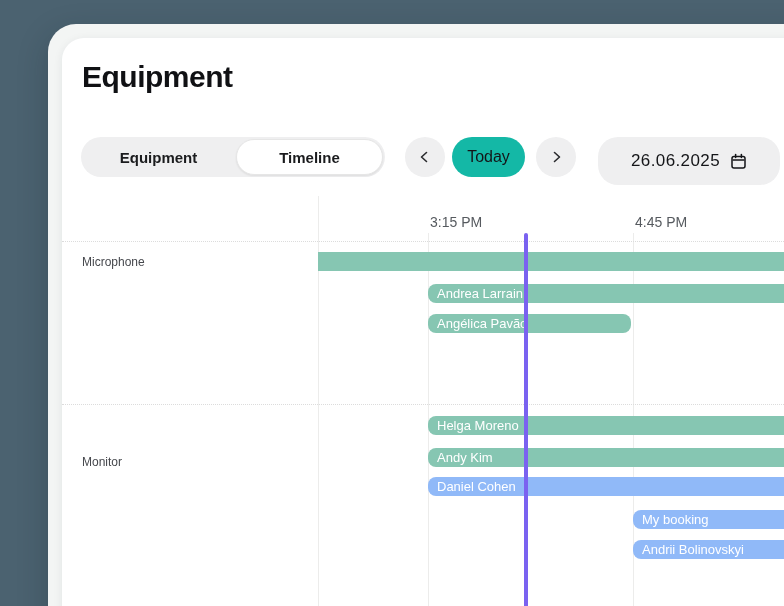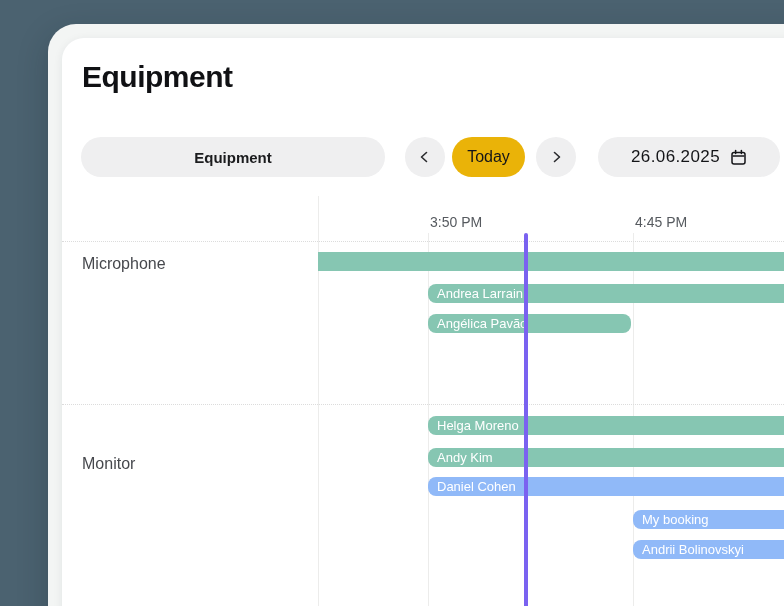--- a/index.html
+++ b/index.html
@@ -18,50 +18,51 @@
   .segmented { position:absolute; left:19px; top:99px; width:304px; height:40px;
     background:#efeff0; border-radius:20px; display:flex; align-items:center; }
   .seg { flex:1; text-align:center; font-size:15px; font-weight:600; color:#1b1c1e; cursor:pointer; }
   .seg-pill { flex:none; width:147px; height:36px; margin-right:2px; background:#ffffff;
     border:1px solid #e6e6e6; border-radius:18px; display:flex; align-items:center;
     justify-content:center; box-shadow:0 1px 2px rgba(0,0,0,.07); }
   .circle-btn { position:absolute; top:99px; width:40px; height:40px; border-radius:50%;
     background:#efeff0; border:none; display:flex; align-items:center; justify-content:center; cursor:pointer; }
   .btn-prev { left:343px; } .btn-next { left:474px; }
   .today-btn { position:absolute; left:390px; top:99px; width:73px; height:40px; border:none;
-    background:#eab308; border-radius:20px; font-size:16px; font-weight:500; color:#141518;
+    background:#14b8a6; border-radius:20px; font-size:16px; font-weight:500; color:#141518;
     font-family:inherit; cursor:pointer; }
-  .date-btn { position:absolute; left:536px; top:99px; width:182px; height:40px; border:none;
+  .date-btn { position:absolute; left:536px; top:99px; width:182px; height:48px; border:none;
     background:#efeff0; border-radius:20px; display:flex; align-items:center; justify-content:center;
     gap:10px; font-size:17px; font-weight:500; color:#141518; letter-spacing:.4px;
     font-family:inherit; cursor:pointer; }
 
   
   .timeline-area { position:absolute; left:0; top:158px; right:0; bottom:0; }
   .time-label { position:absolute; top:18px; font-size:14px; color:#565a5f; z-index:1; }
   .vline { position:absolute; width:1px; bottom:0; background:#ececeb; z-index:0; }
   .hsep { position:absolute; left:0; right:0; height:0; border-top:1px dotted #dcdcdc; z-index:0; }
-  .resource-label { position:absolute; left:20px; font-size:16px; color:#46484d; z-index:1; }
+  .resource-label { position:absolute; left:20px; font-size:12px; color:#46484d; z-index:1; }
   .bar { position:absolute; height:19px; line-height:19px; font-size:13px; font-weight:500;
     color:#ffffff; padding-left:9px; white-space:nowrap; overflow:hidden; z-index:2; cursor:pointer; }
   .now-line { position:absolute; width:4px; bottom:0; border-radius:2px; z-index:5; }
 
   .icon-svg { display:block; }
 </style>
 </head>
 <body>
 
 <div class="outer-card"></div>
 
 <div class="card">
 
   <div class="page-title">Equipment</div>
 
   <div class="segmented">
     <div class="seg">Equipment</div>
+    <div class="seg seg-pill">Timeline</div>
   </div>
 
   <button class="circle-btn btn-prev">
     <span>
       <svg class="icon-svg" width="14" height="14" viewBox="0 0 14 14">
         <polyline points="8.5,2.5 3.5,7 8.5,11.5" fill="none" stroke="#2a2b2e" stroke-width="1.6" stroke-linecap="round" stroke-linejoin="round"></polyline>
       </svg>
     </span>
   </button>
 
@@ -86,21 +87,21 @@
       </svg>
     </span>
   </button>
 
   <div class="timeline-area" id="timeline-area">
       <div class="vline" style="left: 256px; top: 0px;"></div>
       <div class="vline" style="left: 366px; top: 37px;"></div>
       <div class="vline" style="left: 571px; top: 37px;"></div>
       <div class="hsep" style="top: 45px;"></div>
       <div class="hsep" style="top: 208px;"></div>
-      <div class="time-label" style="left: 368px;">3:50 PM</div>
+      <div class="time-label" style="left: 368px;">3:15 PM</div>
       <div class="time-label" style="left: 573px;">4:45 PM</div>
       <div class="resource-label" style="top: 59px;">Microphone</div>
       <div class="resource-label" style="top: 222px; margin-top: 37px;">Monitor</div>
       <div class="bar" style="left: 256px; top: 56px; width: 504px; background: rgb(134, 198, 178); border-radius: 0px;"></div>
       <div class="bar" style="left: 366px; top: 88px; width: 394px; background: rgb(134, 198, 178); border-radius: 8px 0px 0px 8px;">Andrea Larrain</div>
       <div class="bar" style="left: 366px; top: 118px; width: 203px; background: rgb(134, 198, 178); border-radius: 8px;">Angélica Pavão</div>
       <div class="bar" style="left: 366px; top: 220px; width: 394px; background: rgb(134, 198, 178); border-radius: 8px 0px 0px 8px;">Helga Moreno</div>
       <div class="bar" style="left: 366px; top: 252px; width: 394px; background: rgb(134, 198, 178); border-radius: 8px 0px 0px 8px;">Andy Kim</div>
       <div class="bar" style="left: 366px; top: 281px; width: 394px; background: rgb(144, 185, 248); border-radius: 8px 0px 0px 8px;">Daniel Cohen</div>
       <div class="bar" style="left: 571px; top: 314px; width: 189px; background: rgb(144, 185, 248); border-radius: 8px 0px 0px 8px;">My booking</div>

